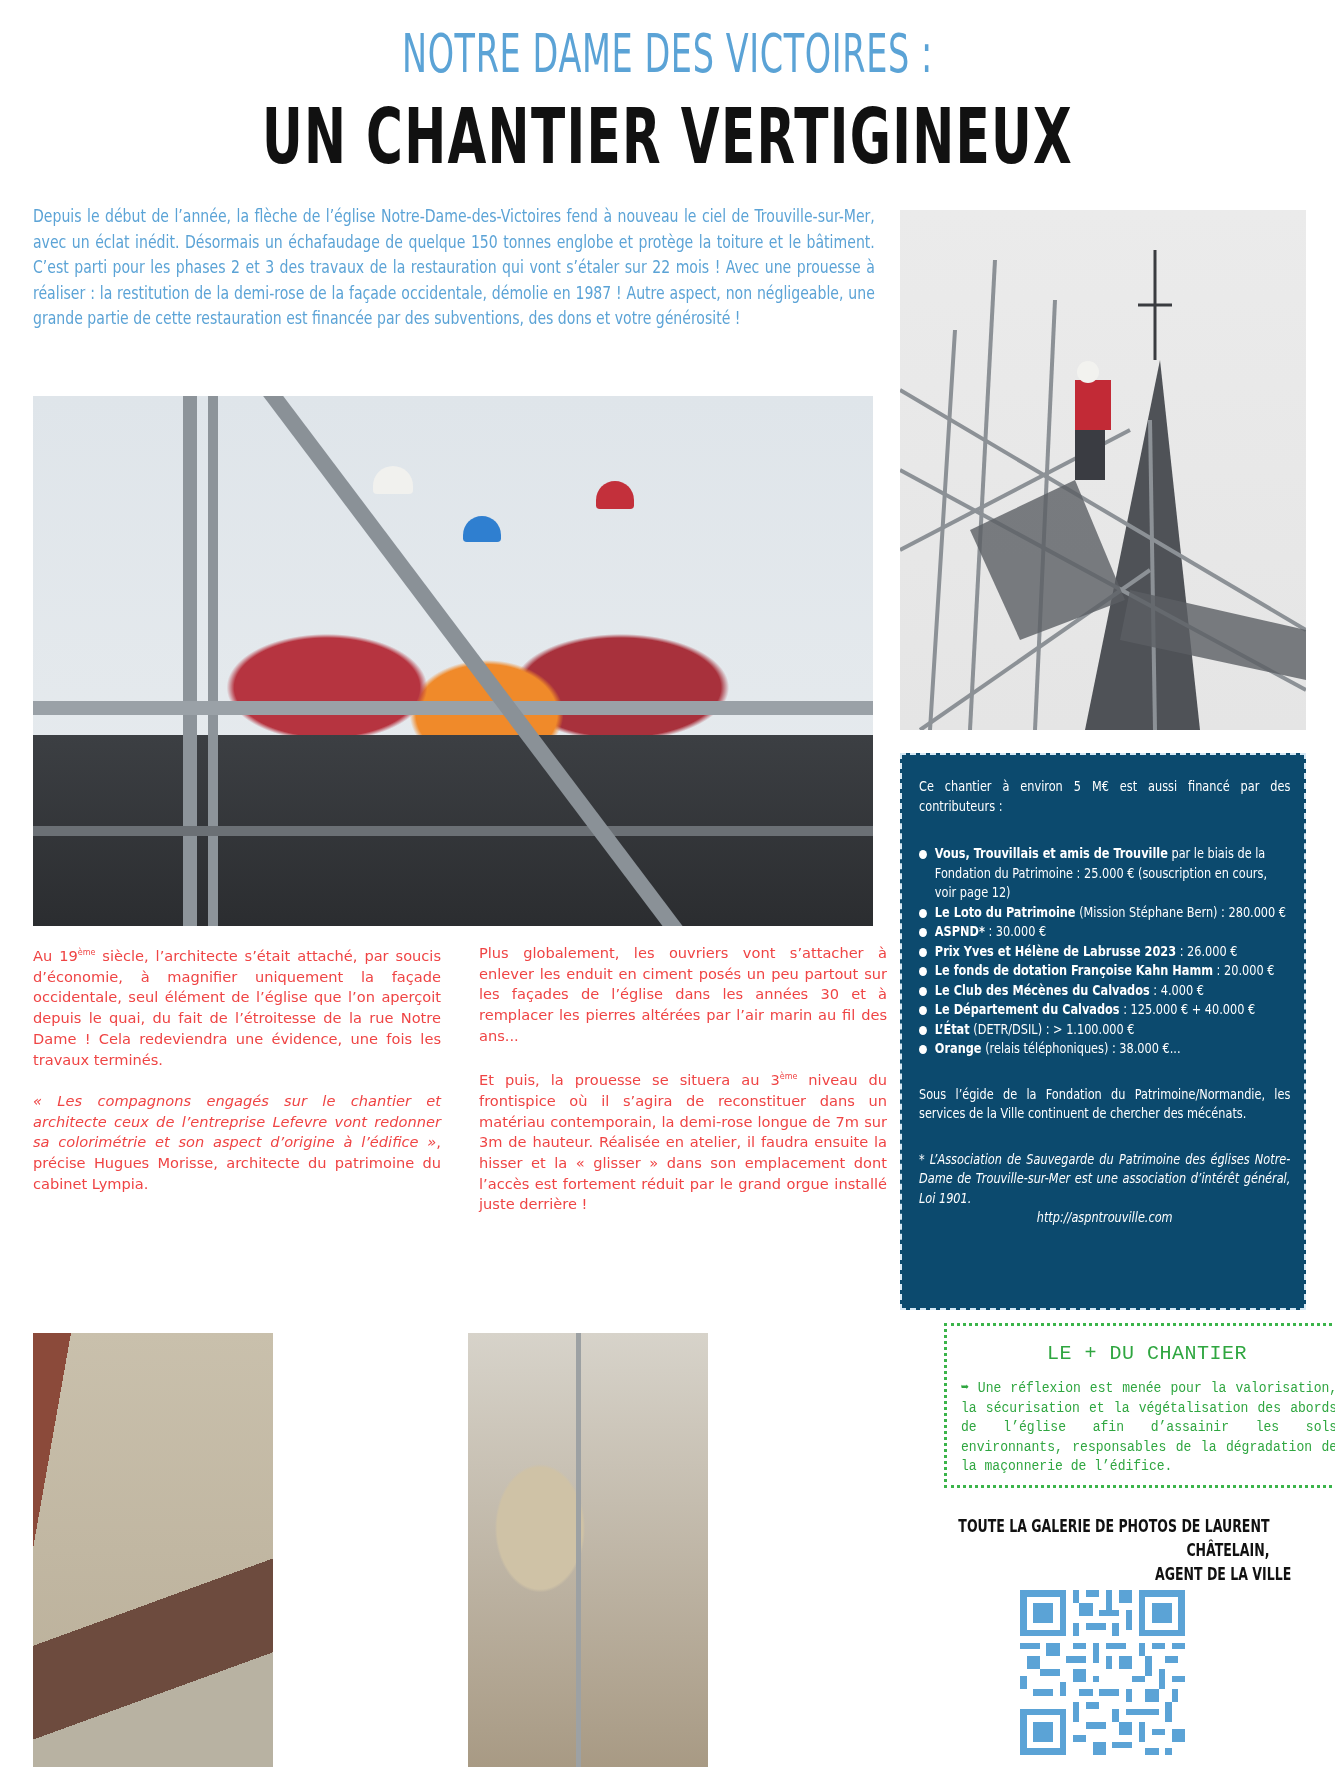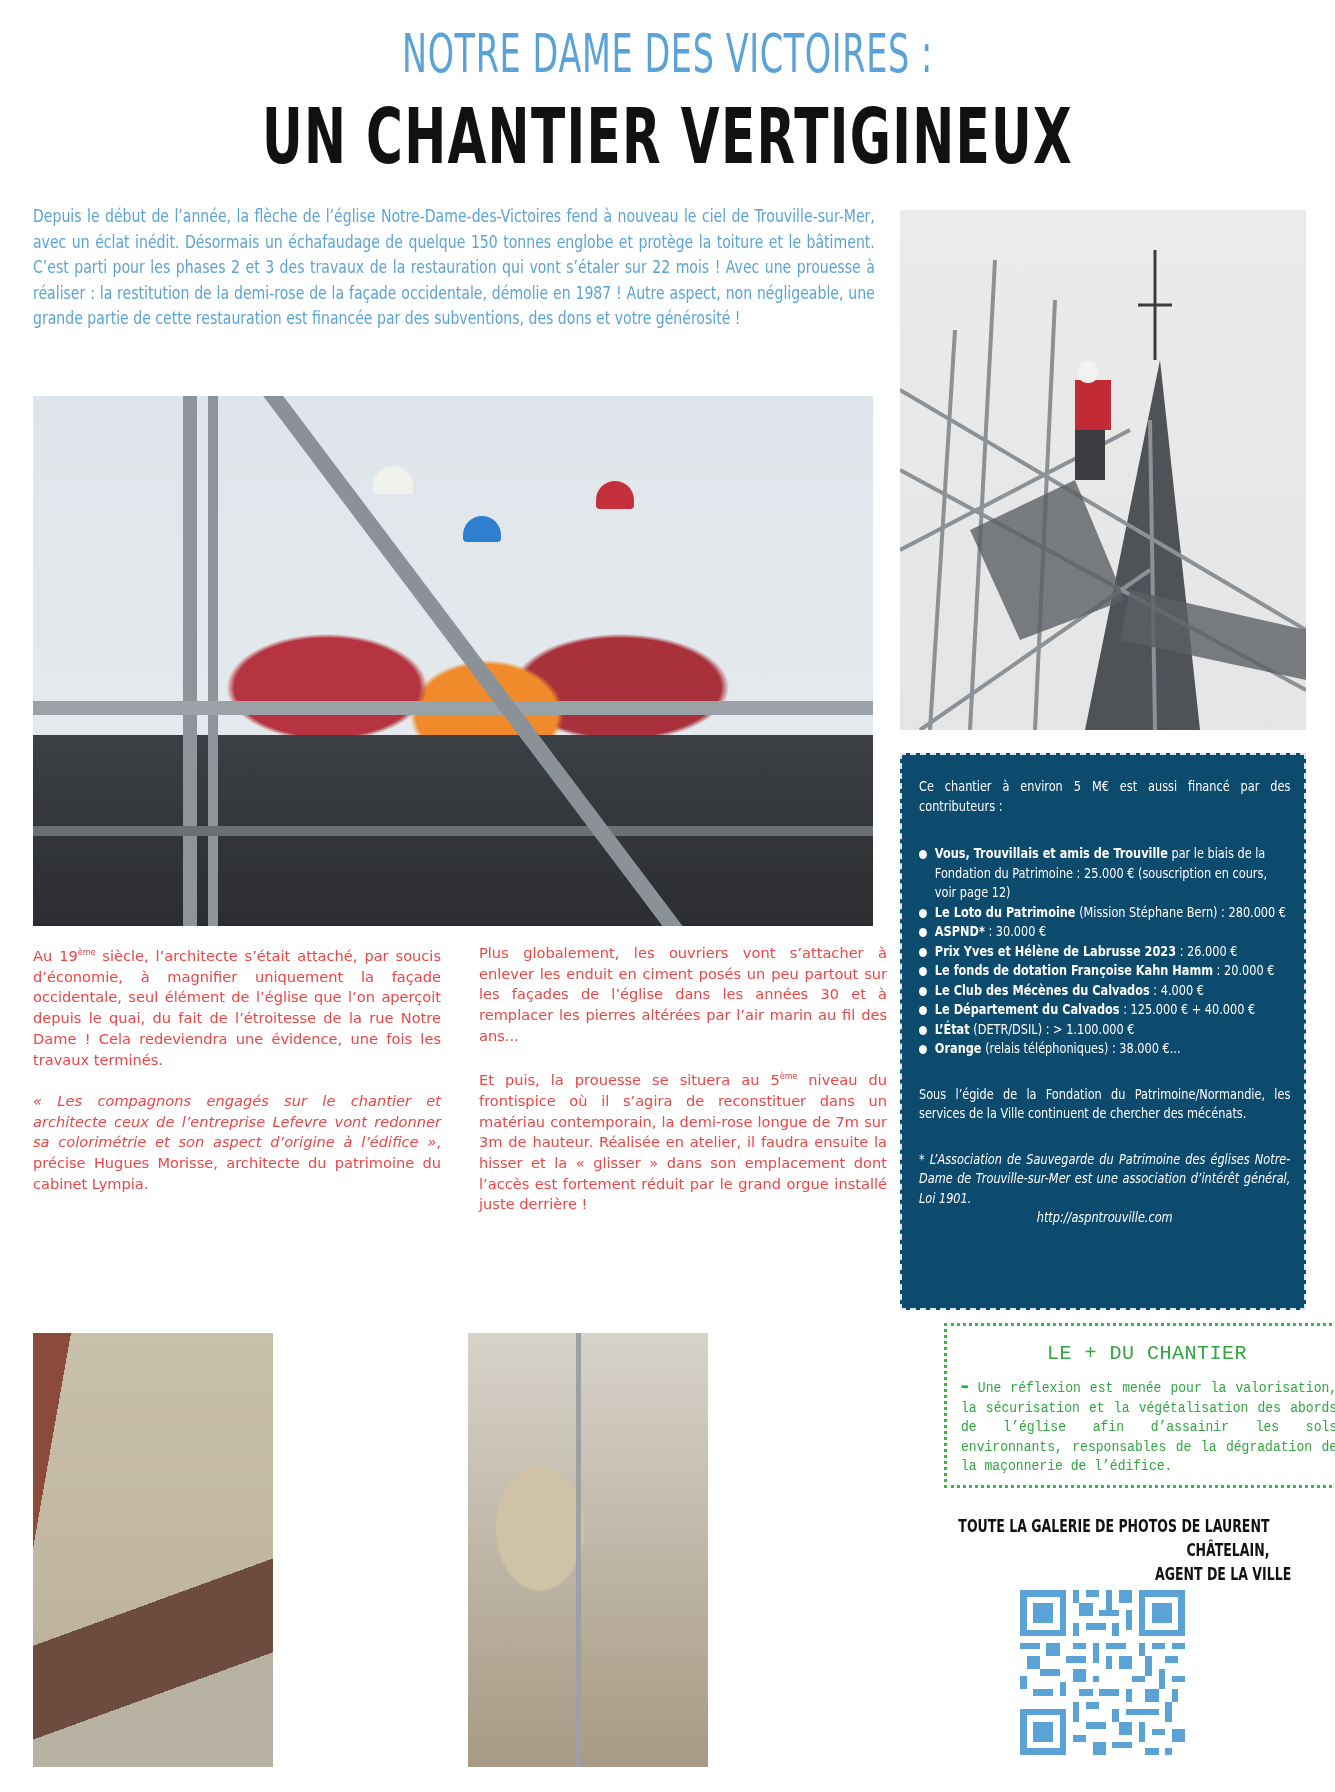--- a/index.html
+++ b/index.html
@@ -138,21 +138,21 @@
   </svg>
 </div>
 
 <div class="abs col" style="left:33px;">
   <p><span>Au 19</span><sup>ème</sup><span> siècle, l’architecte s’était attaché, par soucis d’économie, à magnifier uniquement la façade occidentale, seul élément de l’église que l’on aperçoit depuis le quai, du fait de l’étroitesse de la rue Notre Dame ! Cela redeviendra une évidence, une fois les travaux terminés.</span></p>
   <p><em>« Les compagnons engagés sur le chantier et architecte ceux de l’entreprise Lefevre vont redonner sa colorimétrie et son aspect d’origine à l’édifice »</em><span>, précise Hugues Morisse, architecte du patrimoine du cabinet Lympia.</span></p>
 </div>
 
 <div class="abs col" style="left:448px;margin-left:31px;">
   <p>Plus globalement, les ouvriers vont s’attacher à enlever les enduit en ciment posés un peu partout sur les façades de l’église dans les années 30 et à remplacer les pierres altérées par l’air marin au fil des ans...</p>
-  <p><span>Et puis, la prouesse se situera au 5</span><sup>ème</sup><span> niveau du frontispice où il s’agira de reconstituer dans un matériau contemporain, la demi-rose longue de 7m sur 3m de hauteur. Réalisée en atelier, il faudra ensuite la hisser et la « glisser » dans son emplacement dont l’accès est fortement réduit par le  grand orgue installé juste derrière !</span></p>
+  <p><span>Et puis, la prouesse se situera au 3</span><sup>ème</sup><span> niveau du frontispice où il s’agira de reconstituer dans un matériau contemporain, la demi-rose longue de 7m sur 3m de hauteur. Réalisée en atelier, il faudra ensuite la hisser et la « glisser » dans son emplacement dont l’accès est fortement réduit par le  grand orgue installé juste derrière !</span></p>
 </div>
 
 <div class="abs bluebox">
   <div class="inner">
     <p class="lead">Ce chantier à environ 5 M€ est aussi financé par des contributeurs :</p>
     <ul>
       <li><b>Vous, Trouvillais et amis de Trouville</b><span> par le biais de la Fondation du Patrimoine : 25.000 € (souscription en cours, voir page 12)</span></li>
       <li><b>Le Loto du Patrimoine</b><span> (Mission Stéphane Bern) : 280.000 €</span></li>
       <li><b>ASPND*</b><span> : 30.000 €</span></li>
       <li><b>Prix  Yves et Hélène de Labrusse 2023</b><span> : 26.000 €</span></li>

